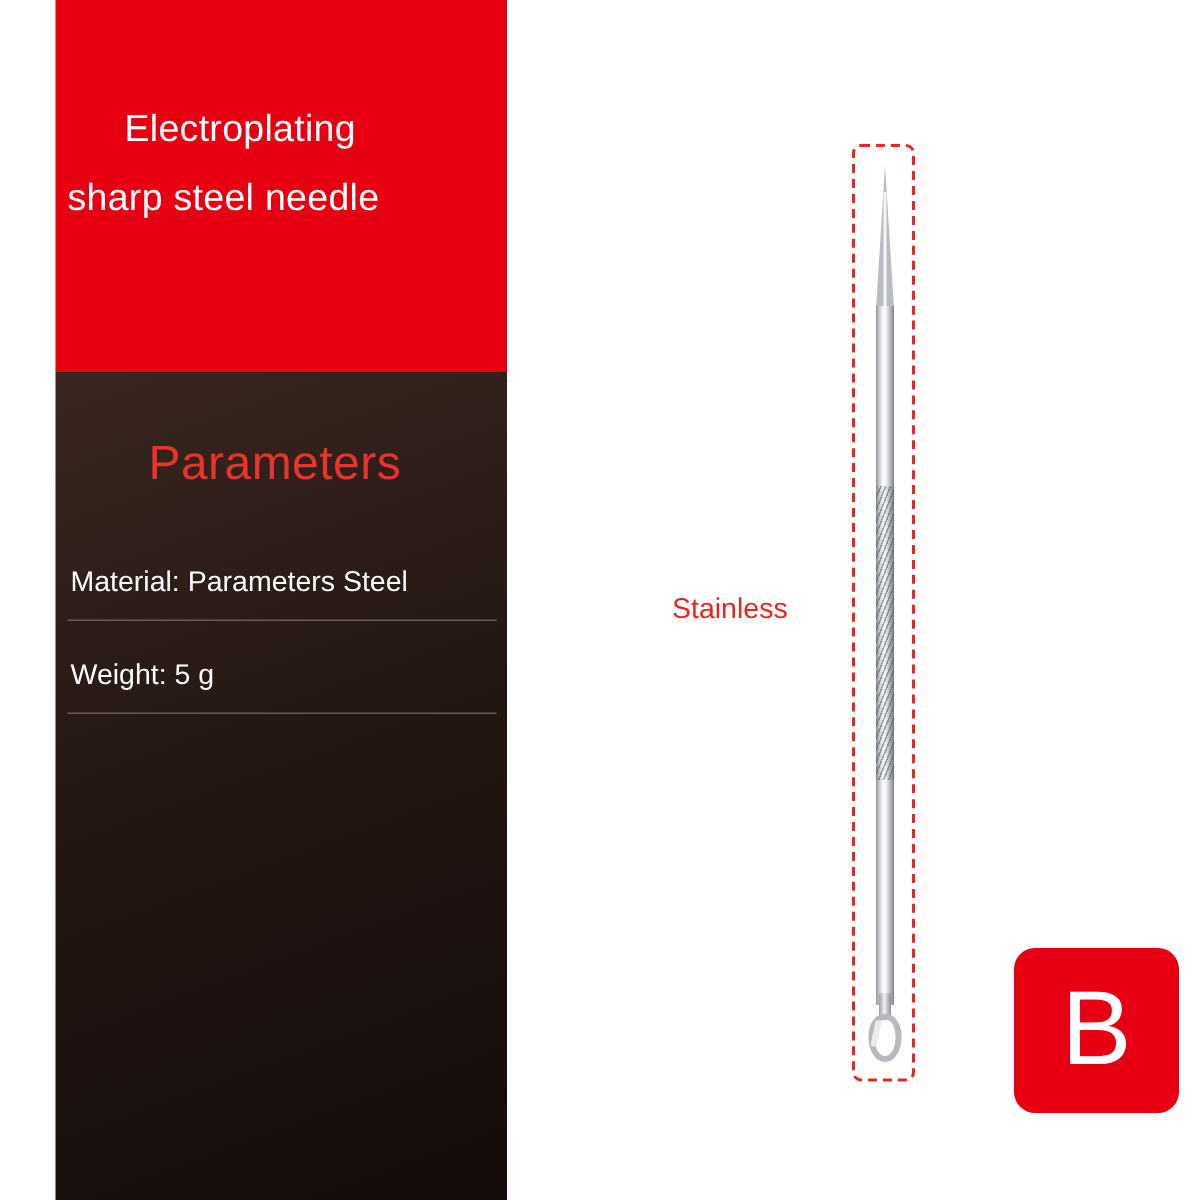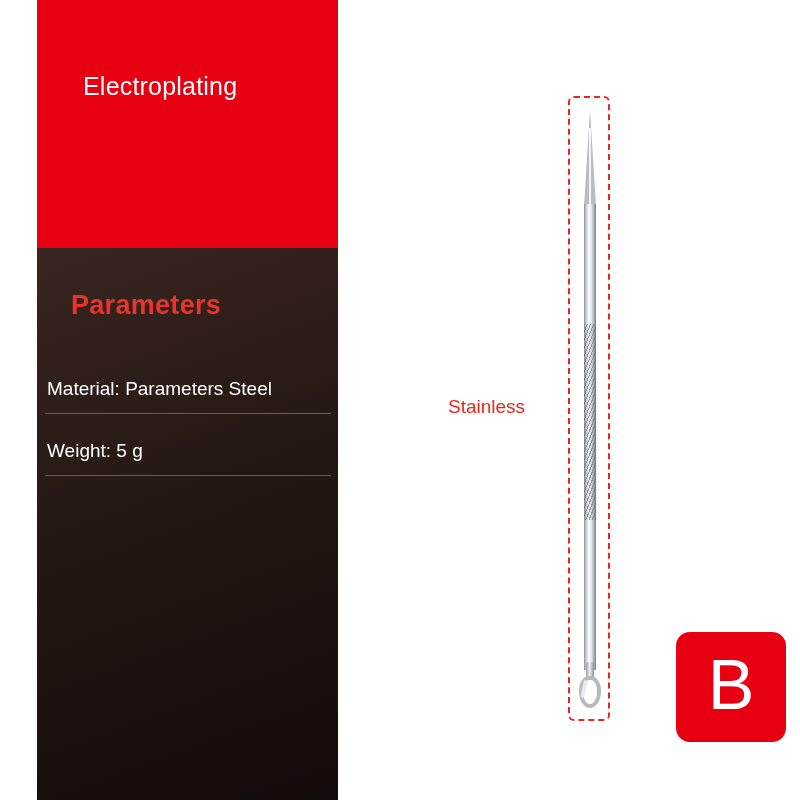--- a/index.html
+++ b/index.html
@@ -52,25 +52,25 @@
   .params-block {
     position: absolute;
     left: 0;
     top: 248px;
     width: 302px;
     height: 552px;
     background: linear-gradient(160deg, #3a2620 0%, #241713 45%, #140c0a 100%);
   }
   .params-title {
     position: absolute;
-    left: 34px;
+    left: 62px;
     top: 42px;
     color: #e8342a;
-    font-size: 27px;
-    font-weight: bold;
+    font-size: 32px;
+    font-weight: normal;
     letter-spacing: 0.3px;
   }
 
   .spec-list {
     position: absolute;
     left: 8px;
     top: 104px;
     width: 286px;
   }
   .spec-row {
@@ -242,20 +242,21 @@
   }
 </style>
 </head>
 <body>
 
 <div class="left-col">
 
   <div class="hero-block">
     <div class="hero-title">
       <span>Electroplating</span>
+      <span class="line2">sharp steel needle</span>
     </div>
   </div>
 
   <div class="params-block">
     <div class="params-title">Parameters</div>
 
     <div class="spec-list">
       <div class="spec-row">
         <span class="spec-text">Material: Parameters Steel</span>
       </div>

